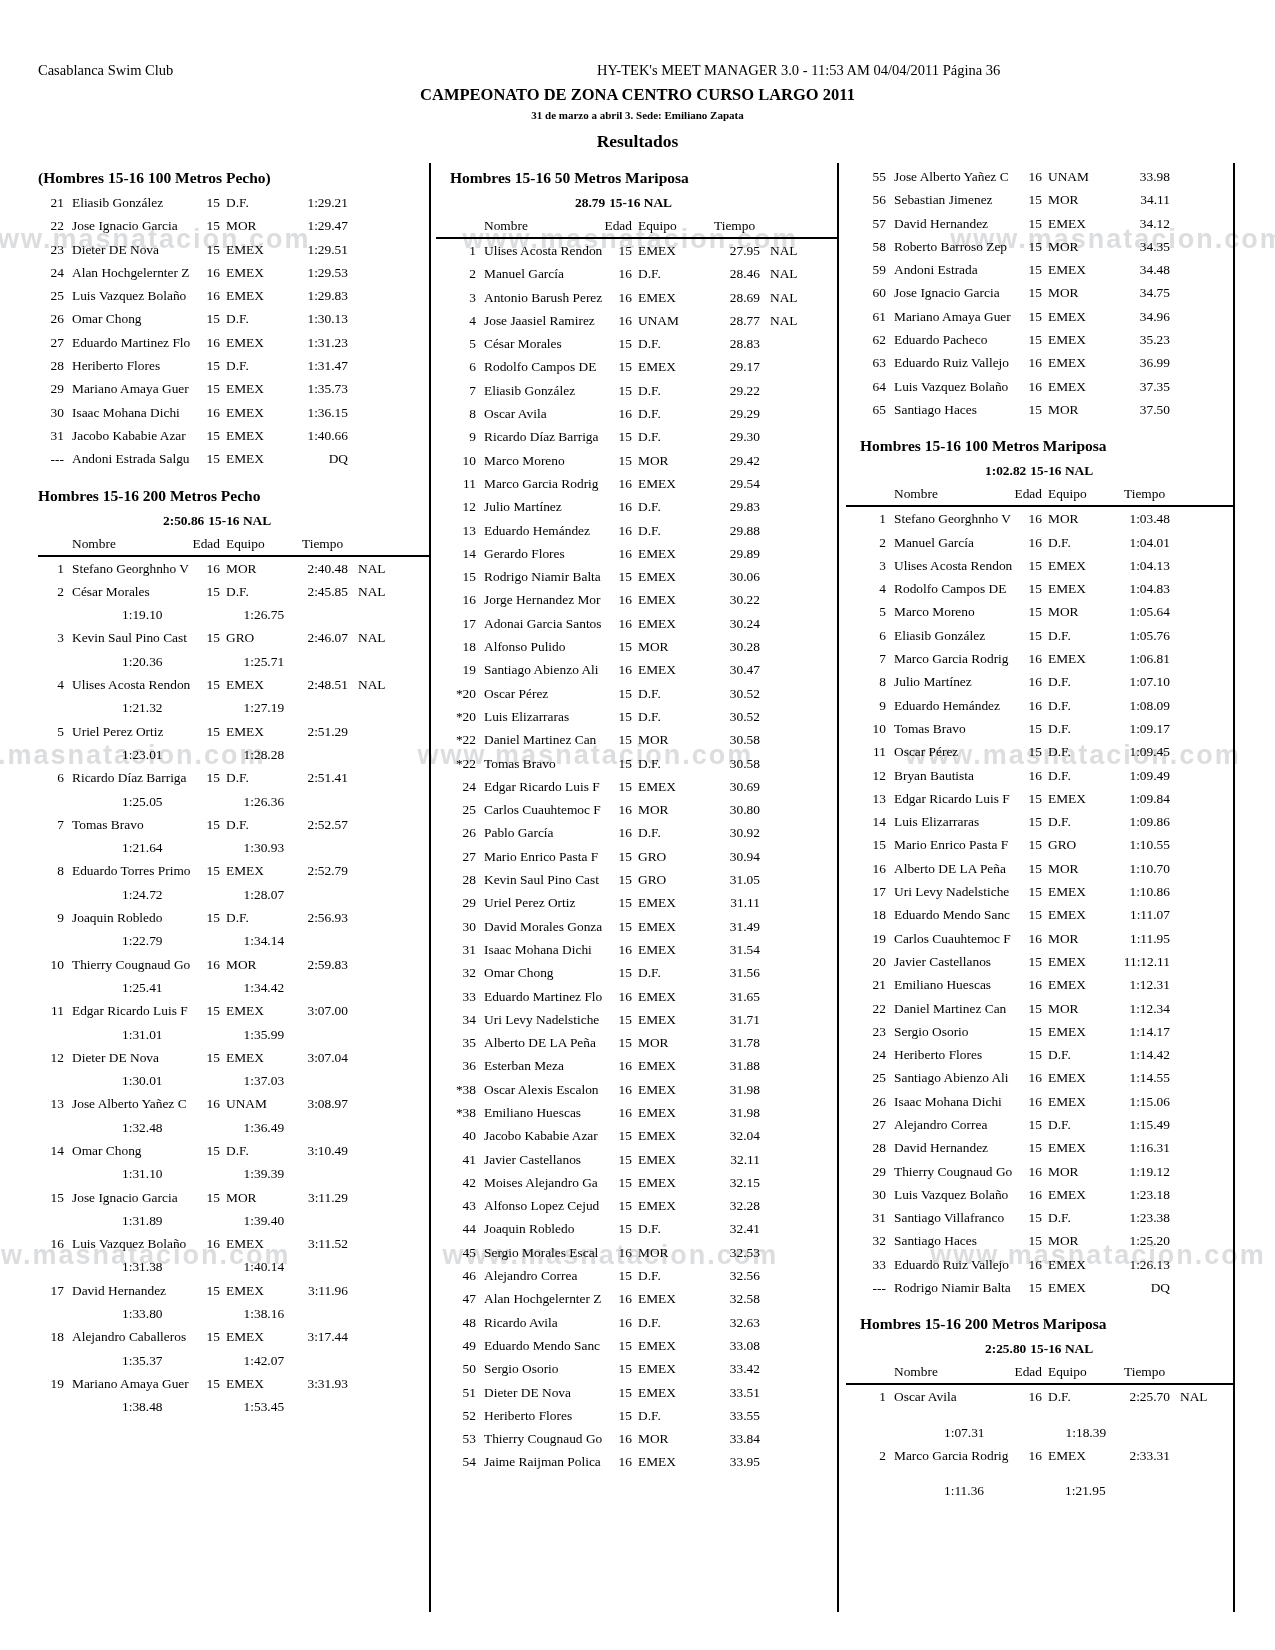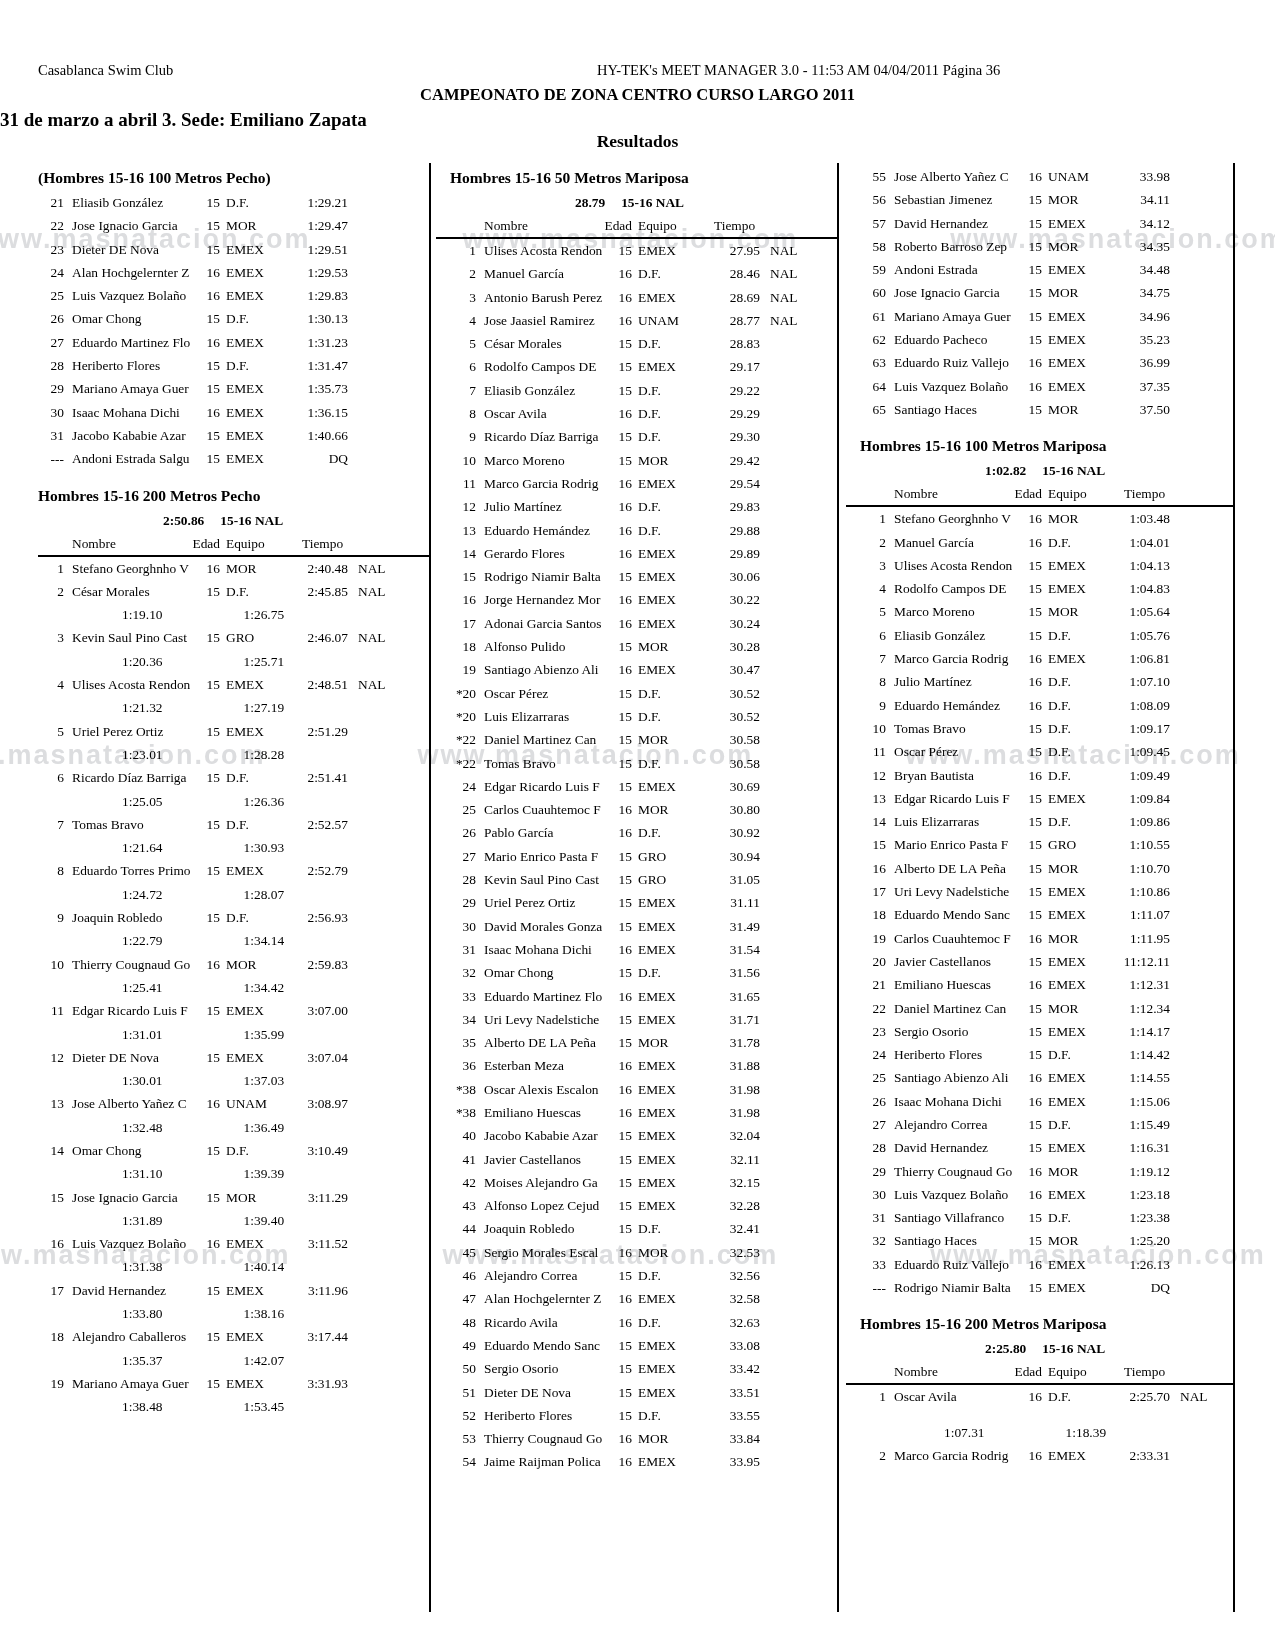--- a/index.html
+++ b/index.html
@@ -7,35 +7,35 @@
         font-family:"Liberation Serif",serif;color:#000;overflow:hidden;}
   
   .wm{position:absolute;white-space:nowrap;font-family:"Liberation Sans",sans-serif;
       font-weight:bold;font-size:27px;letter-spacing:2px;color:#dcdddf;}
   .wm1{top:224px;left:-25px}.wm2{top:740px;left:-70px}.wm3{top:1240px;left:-45px}
   
   .club{position:absolute;top:62px;left:38px;font-size:14.5px;}
   .meta{position:absolute;top:62px;left:597px;font-size:14.5px;}
   .title{position:absolute;top:85px;left:0;width:100%;text-align:center;
          font-size:16.5px;font-weight:bold;}
-  .subtitle{position:absolute;top:109px;left:0;width:100%;text-align:left;
-         font-size:19px;font-weight:bold;}
+  .subtitle{position:absolute;top:109px;left:0;width:100%;text-align:center;
+         font-size:11px;font-weight:bold;}
   .results{position:absolute;top:131px;left:0;width:100%;text-align:center;
          font-size:17.5px;font-weight:bold;}
   
   .col{position:absolute;top:165px;font-size:13.4px;line-height:23.3px;}
   .col1{left:38px;width:392px;}
   .col2{left:436px;width:402px;}
   .col3{left:846px;width:389px;}
   .divider{position:absolute;top:163px;width:2px;height:1449px;background:#000;}
   .d1{left:429px}.d2{left:837px}.d3{left:1233px}
   
   .block + .block{margin-top:12px;}
   .sec-title{font-weight:bold;font-size:15.5px;line-height:26px;white-space:nowrap;}
-  .record{display:flex;gap:16px;font-weight:bold;line-height:24px;padding-left:125px;font-family:Liberation Serif, serif;}
+  .record{display:flex;gap:4px;font-weight:bold;line-height:24px;padding-left:125px;font-family:Liberation Serif, serif;}
   .col2 .record,.col3 .record{padding-left:139px;}
   .thead{display:flex;font-weight:normal;line-height:21px;border-bottom:2.5px solid #000;
          padding-bottom:1px;}
   .col2 .sec-title,.col3 .sec-title,
   .col2 .row,.col3 .row,
   .col2 .thead,.col3 .thead{padding-left:14px;}
   .row{display:flex;height:23.3px;line-height:23.3px;}
   .place{width:26px;text-align:right;flex:none;}
   .name{margin-left:8px;width:120px;flex:none;white-space:nowrap;overflow:hidden;}
   .age{width:28px;text-align:right;flex:none;}
@@ -1244,20 +1244,24 @@
           <span class="split2">1:18.39</span>
         </div>
         <div class="row">
           <span class="place">2</span>
           <span class="name">Marco Garcia Rodrig</span>
           <span class="age">16</span>
           <span class="team">EMEX</span>
           <span class="time">2:33.31</span>
           <span class="tag"></span>
         </div>
+        <div class="splits">
+          <span class="split1">1:11.36</span>
+          <span class="split2">1:21.95</span>
+        </div>
       </div>
     </div>
 
   <div class="divider d1"></div>
   <div class="divider d2"></div>
   <div class="divider d3"></div>
 
 </div>
 
 </body></html>

